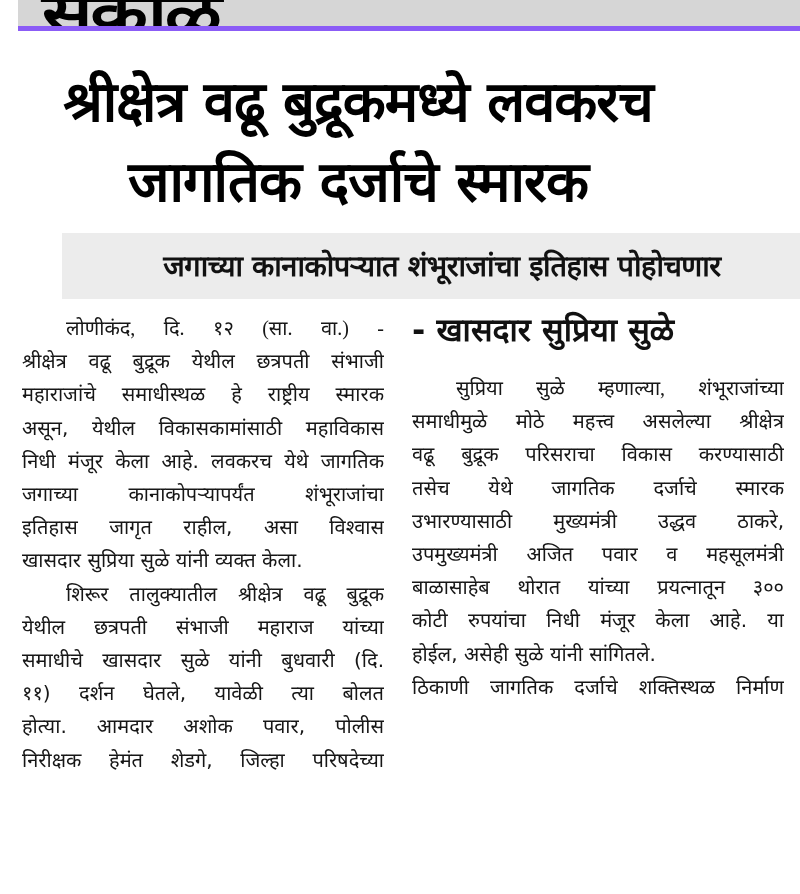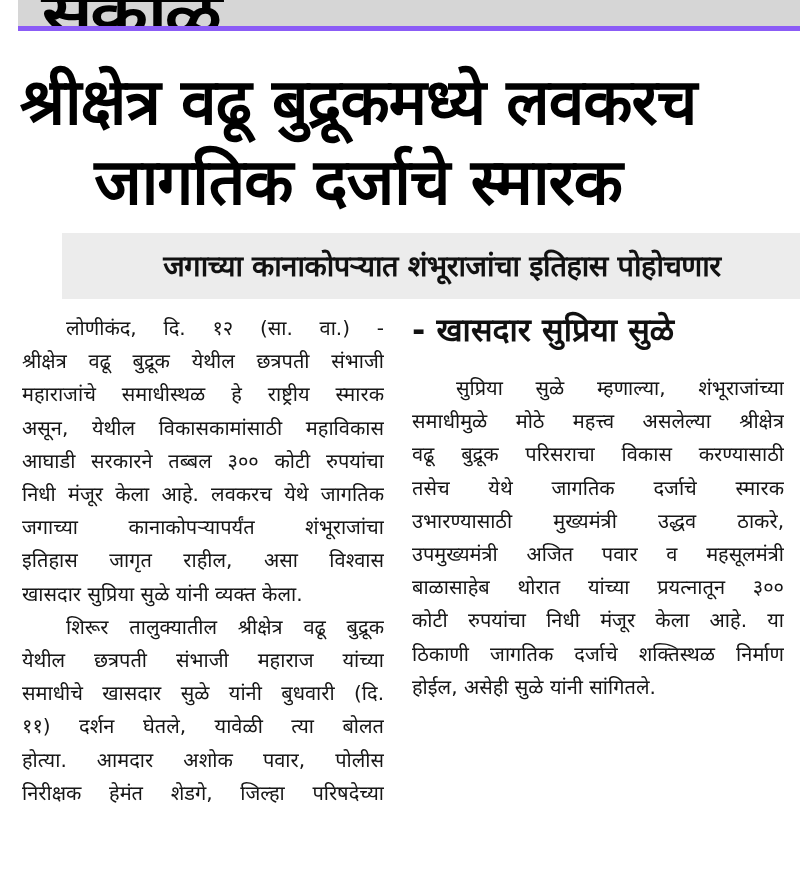--- a/index.html
+++ b/index.html
@@ -4,34 +4,34 @@
 <style>
   html, body { margin: 0; padding: 0; background: #ffffff; }
   body { width: 800px; height: 894px; overflow: hidden; position: relative;
          font-family: "DejaVu Sans", sans-serif; color: #111; }
   .masthead { position: absolute; left: 18px; top: 0; width: 782px; height: 26px;
               background: #d6d6d6; overflow: hidden; border-bottom: 5px solid #8b5cf6; }
   .masthead-word { position: absolute; left: 24px; top: -30px; font-family: "DejaVu Serif", serif;
                    font-weight: bold; font-size: 60px; letter-spacing: -2px; color: #000;
                    transform: scaleX(1.25); transform-origin: left top; }
   .headline { position: absolute; left: 0; top: 62px; width: 716px; text-align: center;
-              font-weight: bold; font-size: 64px; line-height: 80px; letter-spacing: -1px; color: #000; }
+              font-weight: bold; font-size: 56px; line-height: 80px; letter-spacing: -1px; color: #000; }
   .subhead { position: absolute; left: 18px; top: 233px; width: 760px; height: 66px;
              background: #ececec; text-align: center; font-weight: bold; font-size: 29px;
              line-height: 66px; color: #111; letter-spacing: -0.5px; margin-left: 44px; }
   .col { position: absolute; top: 312px; font-size: 20px; line-height: 33.2px; color: #161616;
          text-align: justify; }
   .col-left { left: 22px; width: 362px; }
   .col-right { left: 412px; width: 372px; }
   .para { margin: 0; text-indent: 0; }
   .byline { font-weight: bold; font-size: 32px; line-height: 56px; text-align: left;
             margin: -10px 0 14px 0; color: #111; }
   .p-line { display: block; text-align-last: justify; white-space: nowrap; overflow: hidden; }
   .p-line.last { text-align-last: left; }
-  .p-line.first-indent { padding-left: 44px; }
+  .p-line.first-indent { padding-left: 44px; font-family: Liberation Serif, serif; }
 </style>
 </head>
 <body>
 
 <div class="masthead">
   <span class="masthead-word">सकाळ</span>
 </div>
 
 <div class="headline">
   <div>श्रीक्षेत्र वढू बुद्रूकमध्ये लवकरच</div>
@@ -39,21 +39,20 @@
 </div>
 
 <div class="subhead">जगाच्या कानाकोपऱ्यात शंभूराजांचा इतिहास पोहोचणार</div>
 
 <div class="col col-left">
   <div class="para">
     <span class="p-line first-indent">लोणीकंद, दि. १२ (सा. वा.) -</span>
     <span class="p-line">श्रीक्षेत्र वढू बुद्रूक येथील छत्रपती संभाजी</span>
     <span class="p-line">महाराजांचे समाधीस्थळ हे राष्ट्रीय स्मारक</span>
     <span class="p-line">असून, येथील विकासकामांसाठी महाविकास</span>
-    <span class="p-line">आघाडी सरकारने तब्बल ३०० कोटी रुपयांचा</span>
     <span class="p-line">निधी मंजूर केला आहे. लवकरच येथे जागतिक</span>
     <span class="p-line">जगाच्या कानाकोपऱ्यापर्यंत शंभूराजांचा</span>
     <span class="p-line">इतिहास जागृत राहील, असा विश्वास</span>
     <span class="p-line last">खासदार सुप्रिया सुळे यांनी व्यक्त केला.</span>
   </div>
   <div class="para">
     <span class="p-line first-indent">शिरूर तालुक्यातील श्रीक्षेत्र वढू बुद्रूक</span>
     <span class="p-line">येथील छत्रपती संभाजी महाराज यांच्या</span>
     <span class="p-line">समाधीचे खासदार सुळे यांनी बुधवारी (दि.</span>
     <span class="p-line">११) दर्शन घेतले, यावेळी त्या बोलत</span>
@@ -66,16 +65,16 @@
   <div class="byline">- खासदार सुप्रिया सुळे</div>
   <div class="para" style="">
     <span class="p-line first-indent">सुप्रिया सुळे म्हणाल्या, शंभूराजांच्या</span>
     <span class="p-line">समाधीमुळे मोठे महत्त्व असलेल्या श्रीक्षेत्र</span>
     <span class="p-line">वढू बुद्रूक परिसराचा विकास करण्यासाठी</span>
     <span class="p-line">तसेच येथे जागतिक दर्जाचे स्मारक</span>
     <span class="p-line">उभारण्यासाठी मुख्यमंत्री उद्धव ठाकरे,</span>
     <span class="p-line">उपमुख्यमंत्री अजित पवार व महसूलमंत्री</span>
     <span class="p-line">बाळासाहेब थोरात यांच्या प्रयत्नातून ३००</span>
     <span class="p-line">कोटी रुपयांचा निधी मंजूर केला आहे. या</span>
+    <span class="p-line last">होईल, असेही सुळे यांनी सांगितले.</span>
     <span class="p-line">ठिकाणी जागतिक दर्जाचे शक्तिस्थळ निर्माण</span>
-    <span class="p-line last">होईल, असेही सुळे यांनी सांगितले.</span>
   </div>
 </div>
 
 </body></html>

